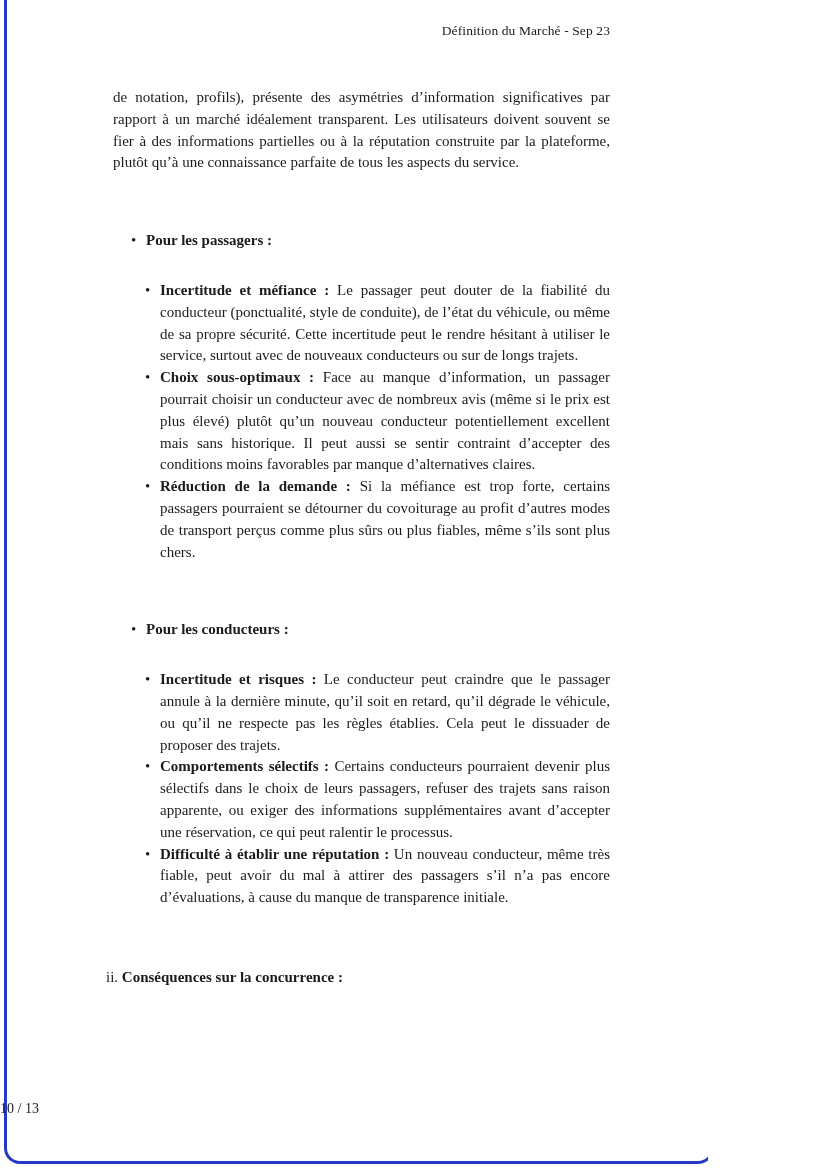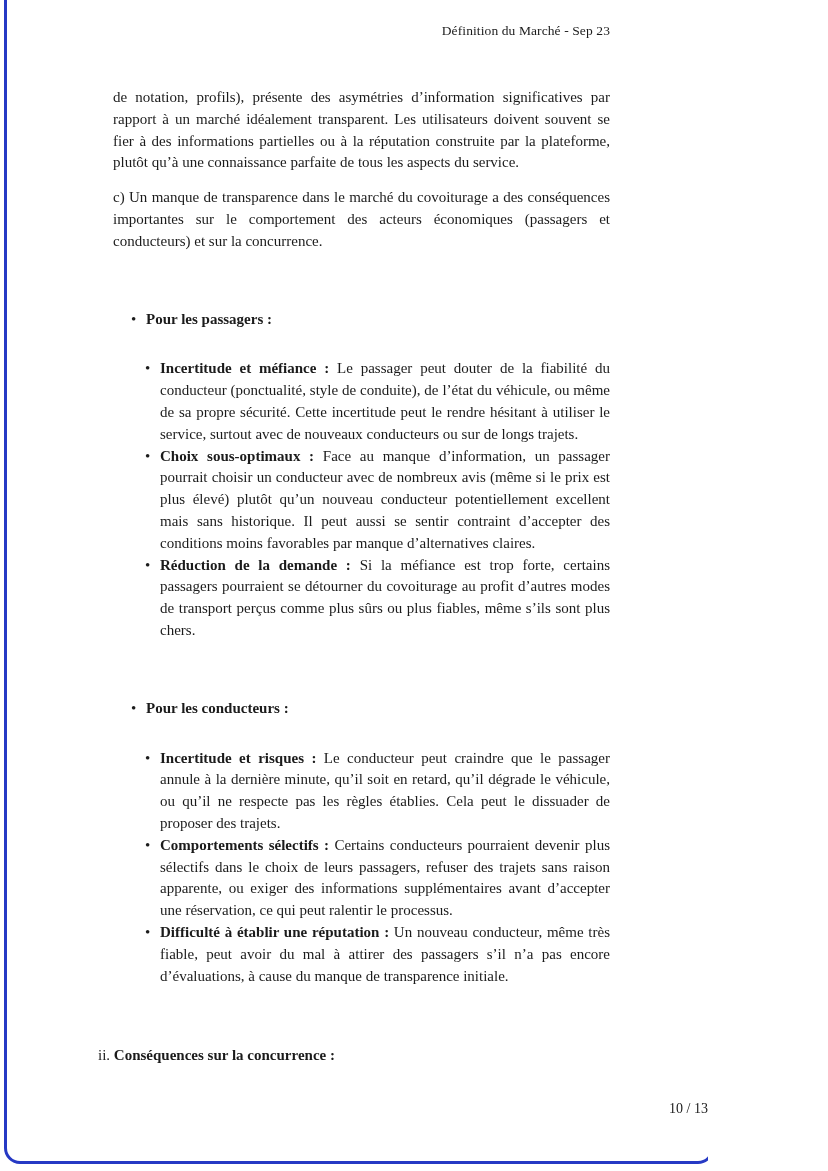--- a/index.html
+++ b/index.html
@@ -34,21 +34,21 @@
   }
   .content {
     position: absolute;
     top: 87px; left: 97px; right: 98px;
     font-size: 15px;
     line-height: 21.8px;
     text-align: justify;
   }
   .para { margin: 0 0 13px 16px; }
   .heading { margin: 47px 0 0 13px; }
-  .heading.second { margin-top: 58px; margin-left: 1px; }
+  .heading.second { margin-top: 58px; margin-left: 9px; }
   .bold { font-weight: bold; }
   .group { margin-top: 56px; }
   .group-title {
     position: relative;
     padding-left: 49px;
   }
   .group-title .marker { position: absolute; left: 34px; }
   .items {
     list-style: none;
     margin: 28px 0 0 0;
@@ -56,40 +56,39 @@
   }
   .item {
     position: relative;
     padding-left: 63px;
     text-align: justify;
   }
   .item .marker { position: absolute; left: 48px; }
   .footer {
     position: absolute;
     bottom: 54px; left: 0; right: 0;
-    text-align: right;
+    text-align: left;
     font-size: 14px;
   }
 </style>
 </head>
 <body>
 
 <div class="page">
 
   <div class="frame"></div>
 
   <div class="header">
     <span>Définition du Marché - Sep 23</span>
   </div>
 
   <div class="content">
 
     <p class="para">de notation, profils), présente des asymétries d’information significatives par rapport à un marché idéalement transparent. Les utilisateurs doivent souvent se fier à des informations partielles ou à la réputation construite par la plateforme, plutôt qu’à une connaissance parfaite de tous les aspects du service.</p>
 
-    <p class="para">c) Un manque de transparence dans le marché du covoiturage a des conséquences importantes sur le comportement des acteurs économiques (passagers et conducteurs) et sur la concurrence.</p>
 
 
     <div class="group">
       <div class="group-title">
         <span class="marker">•</span>
         <span class="bold">Pour les passagers :</span>
       </div>
       <ul class="items">
         <li class="item">
           <span class="marker">•</span>

